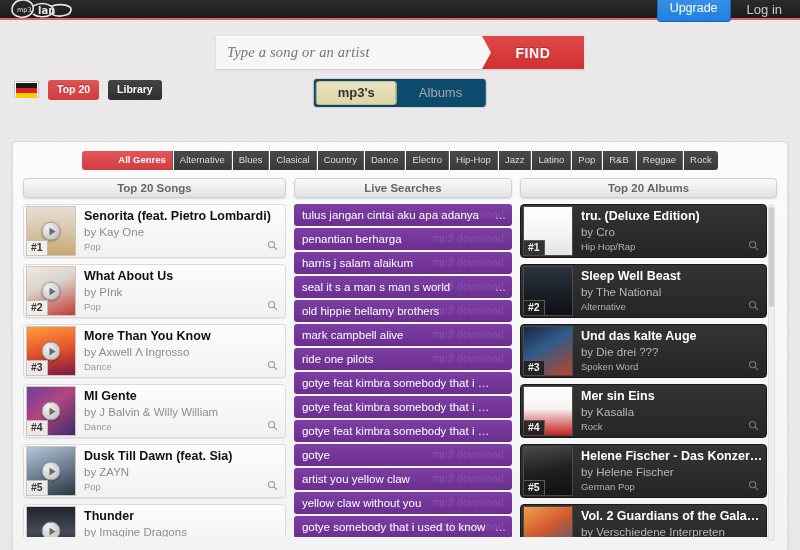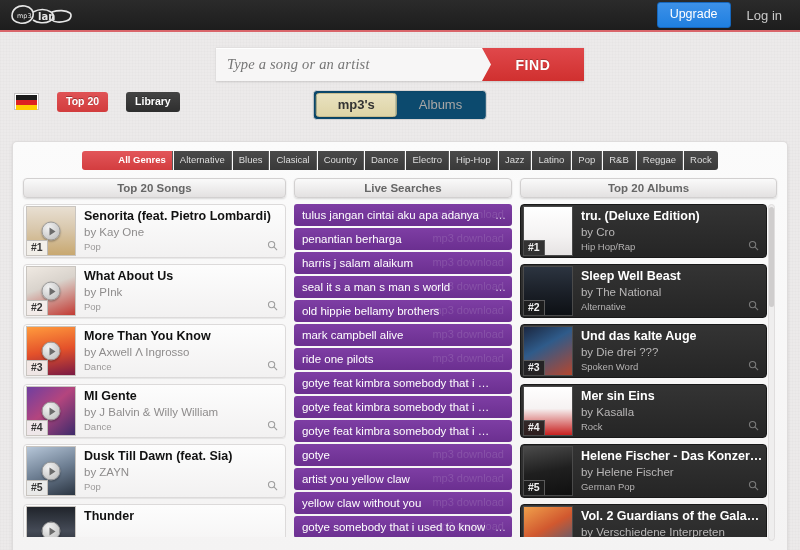--- a/index.html
+++ b/index.html
@@ -8,21 +8,21 @@
     font-family:"Liberation Sans", sans-serif;
     background:
       repeating-linear-gradient(0deg, rgba(0,0,0,.012) 0 1px, rgba(255,255,255,0) 1px 3px),
       repeating-linear-gradient(90deg, rgba(0,0,0,.012) 0 1px, rgba(255,255,255,0) 1px 3px),
       #eceaea;
     color:#333; -webkit-font-smoothing:none;
   }
 
   
   .topbar{
-    position:relative; height:32px; width:800px;
+    position:relative; height:20px; width:800px;
     background:linear-gradient(180deg,#2b2b2b 0%,#232323 55%,#1d1d1d 100%);
     border-bottom:2px solid #d9656a;
     display:flex; align-items:center;
   }
   .logo{ margin-left:8px; width:66px; height:24px; position:relative; }
   .logo svg{ display:block; }
   .topbar-right{ margin-left:auto; display:flex; align-items:center; gap:10px; padding-right:12px; }
   .btn-upgrade{
     background:linear-gradient(180deg,#3d91e8 0%,#1f7fe0 100%);
     color:#fff; font-size:12.5px; padding:5px 12px 6px; border-radius:3px;
@@ -46,21 +46,21 @@
   .find-btn{
     position:relative; width:102px; background:linear-gradient(180deg,#e0484b 0%,#d0302f 100%);
     color:#fff; font-size:14px; font-weight:bold; letter-spacing:.6px;
     display:flex; align-items:center; justify-content:center; cursor:pointer;
     clip-path:polygon(0 0, 100% 0, 100% 100%, 0 100%, 9px 50%);
     text-shadow:0 -1px 0 rgba(0,0,0,.25);
   }
 
   
   .tabrow{ position:relative; height:28px; margin-top:2px; }
-  .left-tabs{ position:absolute; left:14px; top:0; display:flex; align-items:center; gap:18px; }
+  .left-tabs{ position:absolute; left:14px; top:0; display:flex; align-items:center; gap:9px; }
   .flag{
     width:25px; height:17px; border:1px solid #c4c2c2; background:#fff; padding:1px;
     display:block; cursor:pointer;
   }
   .flag i{ display:block; height:5px; }
   .flag .f1{ background:#1a1a1a; } .flag .f2{ background:#dd2222; } .flag .f3{ background:#ffcc00; }
   .pill{
     font-size:10.5px; color:#fff; padding:4px 9px 5px; border-radius:3px; cursor:pointer; line-height:1;
     text-shadow:0 -1px 0 rgba(0,0,0,.3); font-weight:bold;
   }
@@ -331,20 +331,21 @@
               </svg>
             </span>
           </div>
           <div class="srow">
             <div class="thumb">
               <div class="art" style="background:linear-gradient(180deg,#20242b 0%,#454b57 50%,#1b1e24 100%)"></div>
               <div class="play"></div>
             </div>
             <div class="meta">
               <div class="t-title">Thunder</div>
+              <div class="t-by">by Imagine Dragons</div>
               <div class="t-genre"></div>
             </div>
             <span style="color:#666"></span>
           </div>
         </div>
     </div>
 
     <div class="col col-live">
       <div class="colhead">Live Searches</div>
       <div class="collist" id="livelist">

